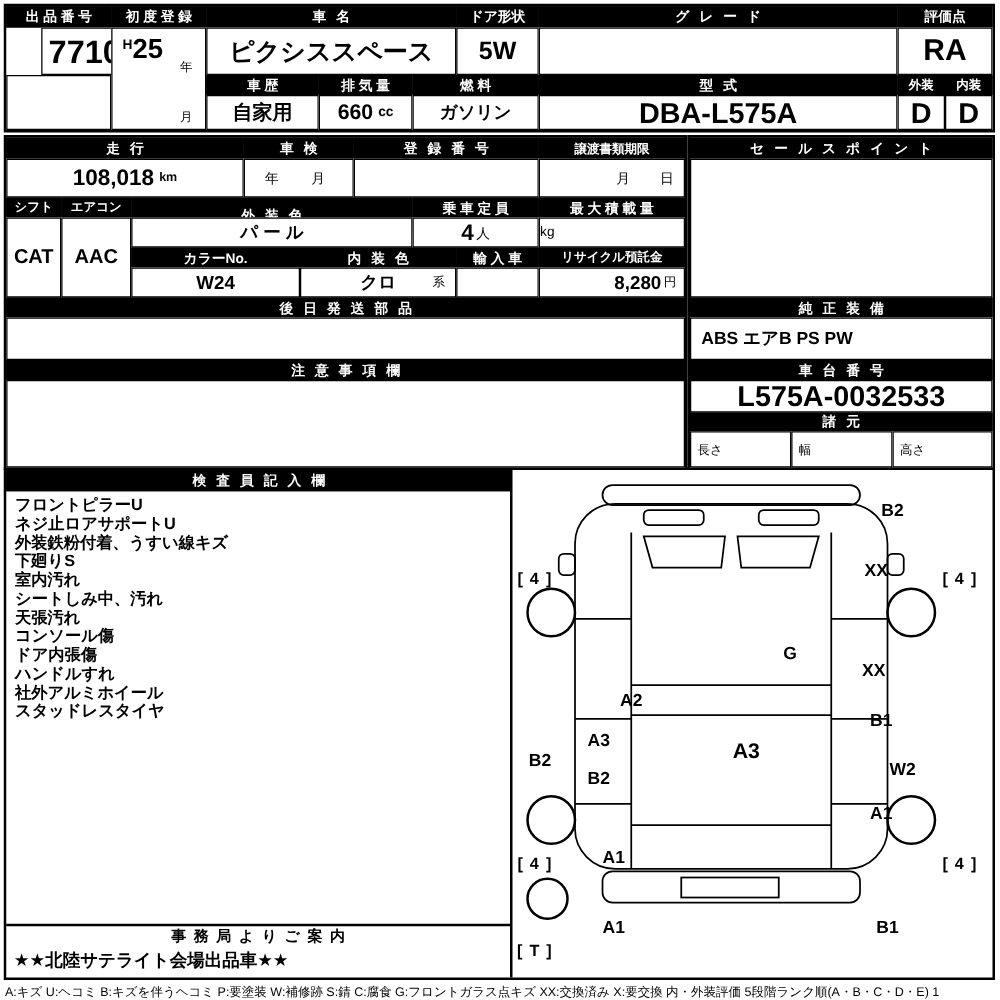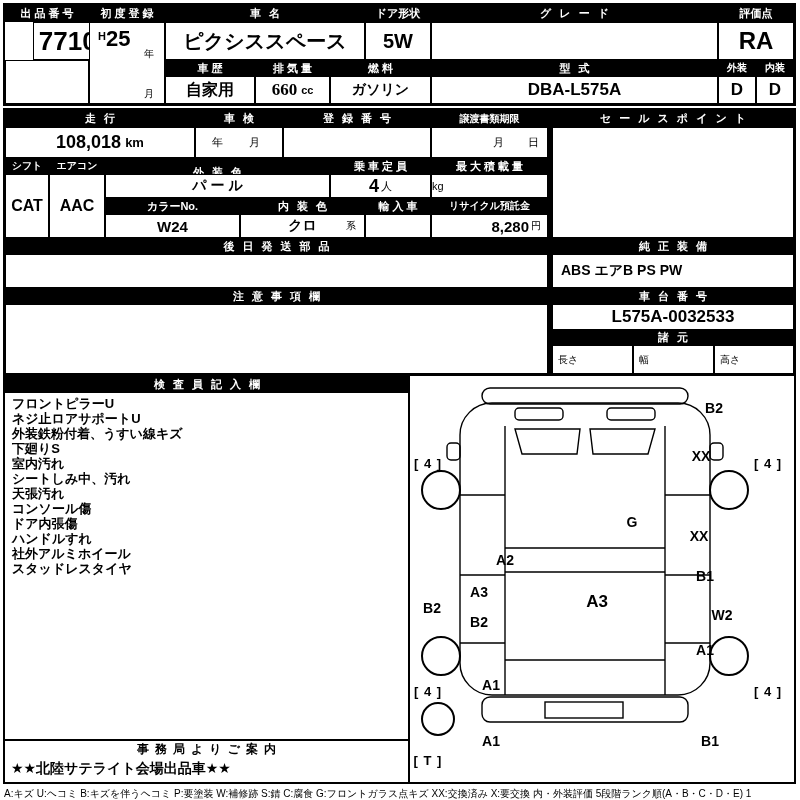--- a/index.html
+++ b/index.html
@@ -6,22 +6,22 @@
   html,body { background:#fff; }
   body { font-family:"Liberation Sans","DejaVu Sans",sans-serif; color:#000; }
   #sheet { position:relative; width:800px; height:800px; background:#fff; overflow:hidden; }
   .block { position:absolute; border:2px solid #000; pointer-events:none; background:transparent; }
   .cell { position:absolute; border:1px solid #000; background:#fff; display:flex; align-items:center; justify-content:center; overflow:hidden; }
   .hdr { background:#000; color:#fff; font-weight:bold; font-size:11px; letter-spacing:3px; text-indent:3px; white-space:nowrap; }
   .sp8 { letter-spacing:8px; text-indent:8px; }
   .sp0 { letter-spacing:0; text-indent:0; }
   .val { font-weight:bold; }
   .fs26 { font-size:26px;margin-left:28px; } .fs24 { font-size:24px; }
-  .fs20 { font-size:20px; } .fs19 { font-size:17px; } .fs18 { font-size:18px; }
-  .fs17 { font-size:17px;font-family:Liberation Serif, serif; } .fs16 { font-size:16px; } .fs15 { font-size:15px; }
+  .fs20 { font-size:20px; } .fs19 { font-size:23px; } .fs18 { font-size:18px; }
+  .fs17 { font-size:17px; } .fs16 { font-size:16px; } .fs15 { font-size:15px; }
   .fs14 { font-size:14px; } .fs13 { font-size:13px; } .fs11 { font-size:11px; }
   .fs10 { font-size:10px; }
   .unit { font-weight:bold; font-size:11px; margin-left:4px; }
   .line { position:absolute; background:#000; }
   #notes-list { position:absolute; left:5px; top:396px; width:403px; }
   .note-line { font-size:13px; font-weight:600; line-height:15px; padding-left:7px; white-space:nowrap; }
   .dmg { position:absolute; transform:translate(-50%,-50%); font-weight:bold; font-size:14px; white-space:nowrap; line-height:1; }
   .dmg-lg { font-size:17px; }
   .dmg-bracket { font-size:13px; letter-spacing:1px; }
   #diagram-labels { position:absolute; left:0; top:0; width:800px; height:800px; pointer-events:none; }
@@ -76,21 +76,21 @@
 
   <div class="block" style="left:3px;top:108px;width:547px;height:268px"></div>
 
   <div class="cell hdr sp8" style="left:5px;top:110px;width:190px;height:17px">走行</div>
   <div class="cell hdr sp8" style="left:195px;top:110px;width:88px;height:17px">車検</div>
   <div class="cell hdr sp8" style="left:283px;top:110px;width:148px;height:17px">登録番号</div>
   <div class="cell hdr sp0 fs10" style="left:431px;top:110px;width:117px;height:17px">譲渡書類期限</div>
 
   <div class="cell" style="left:5px;top:127px;width:190px;height:31px">
     <span class="val fs18">108,018</span>
-    <span class="unit fs13" style="font-size:13px">km</span>
+    <span class="unit fs13" style="font-size:10px">km</span>
   </div>
   <div class="cell fs11" style="left:195px;top:127px;width:88px;height:31px;justify-content:flex-start;padding-left:16px;gap:26px">
     <span>年</span>
     <span>月</span>
   </div>
   <div class="cell" style="left:283px;top:127px;width:148px;height:31px"></div>
   <div class="cell fs11" style="left:431px;top:127px;width:117px;height:31px;justify-content:flex-end;padding-right:8px;gap:24px">
     <span>月</span>
     <span>日</span>
   </div>

